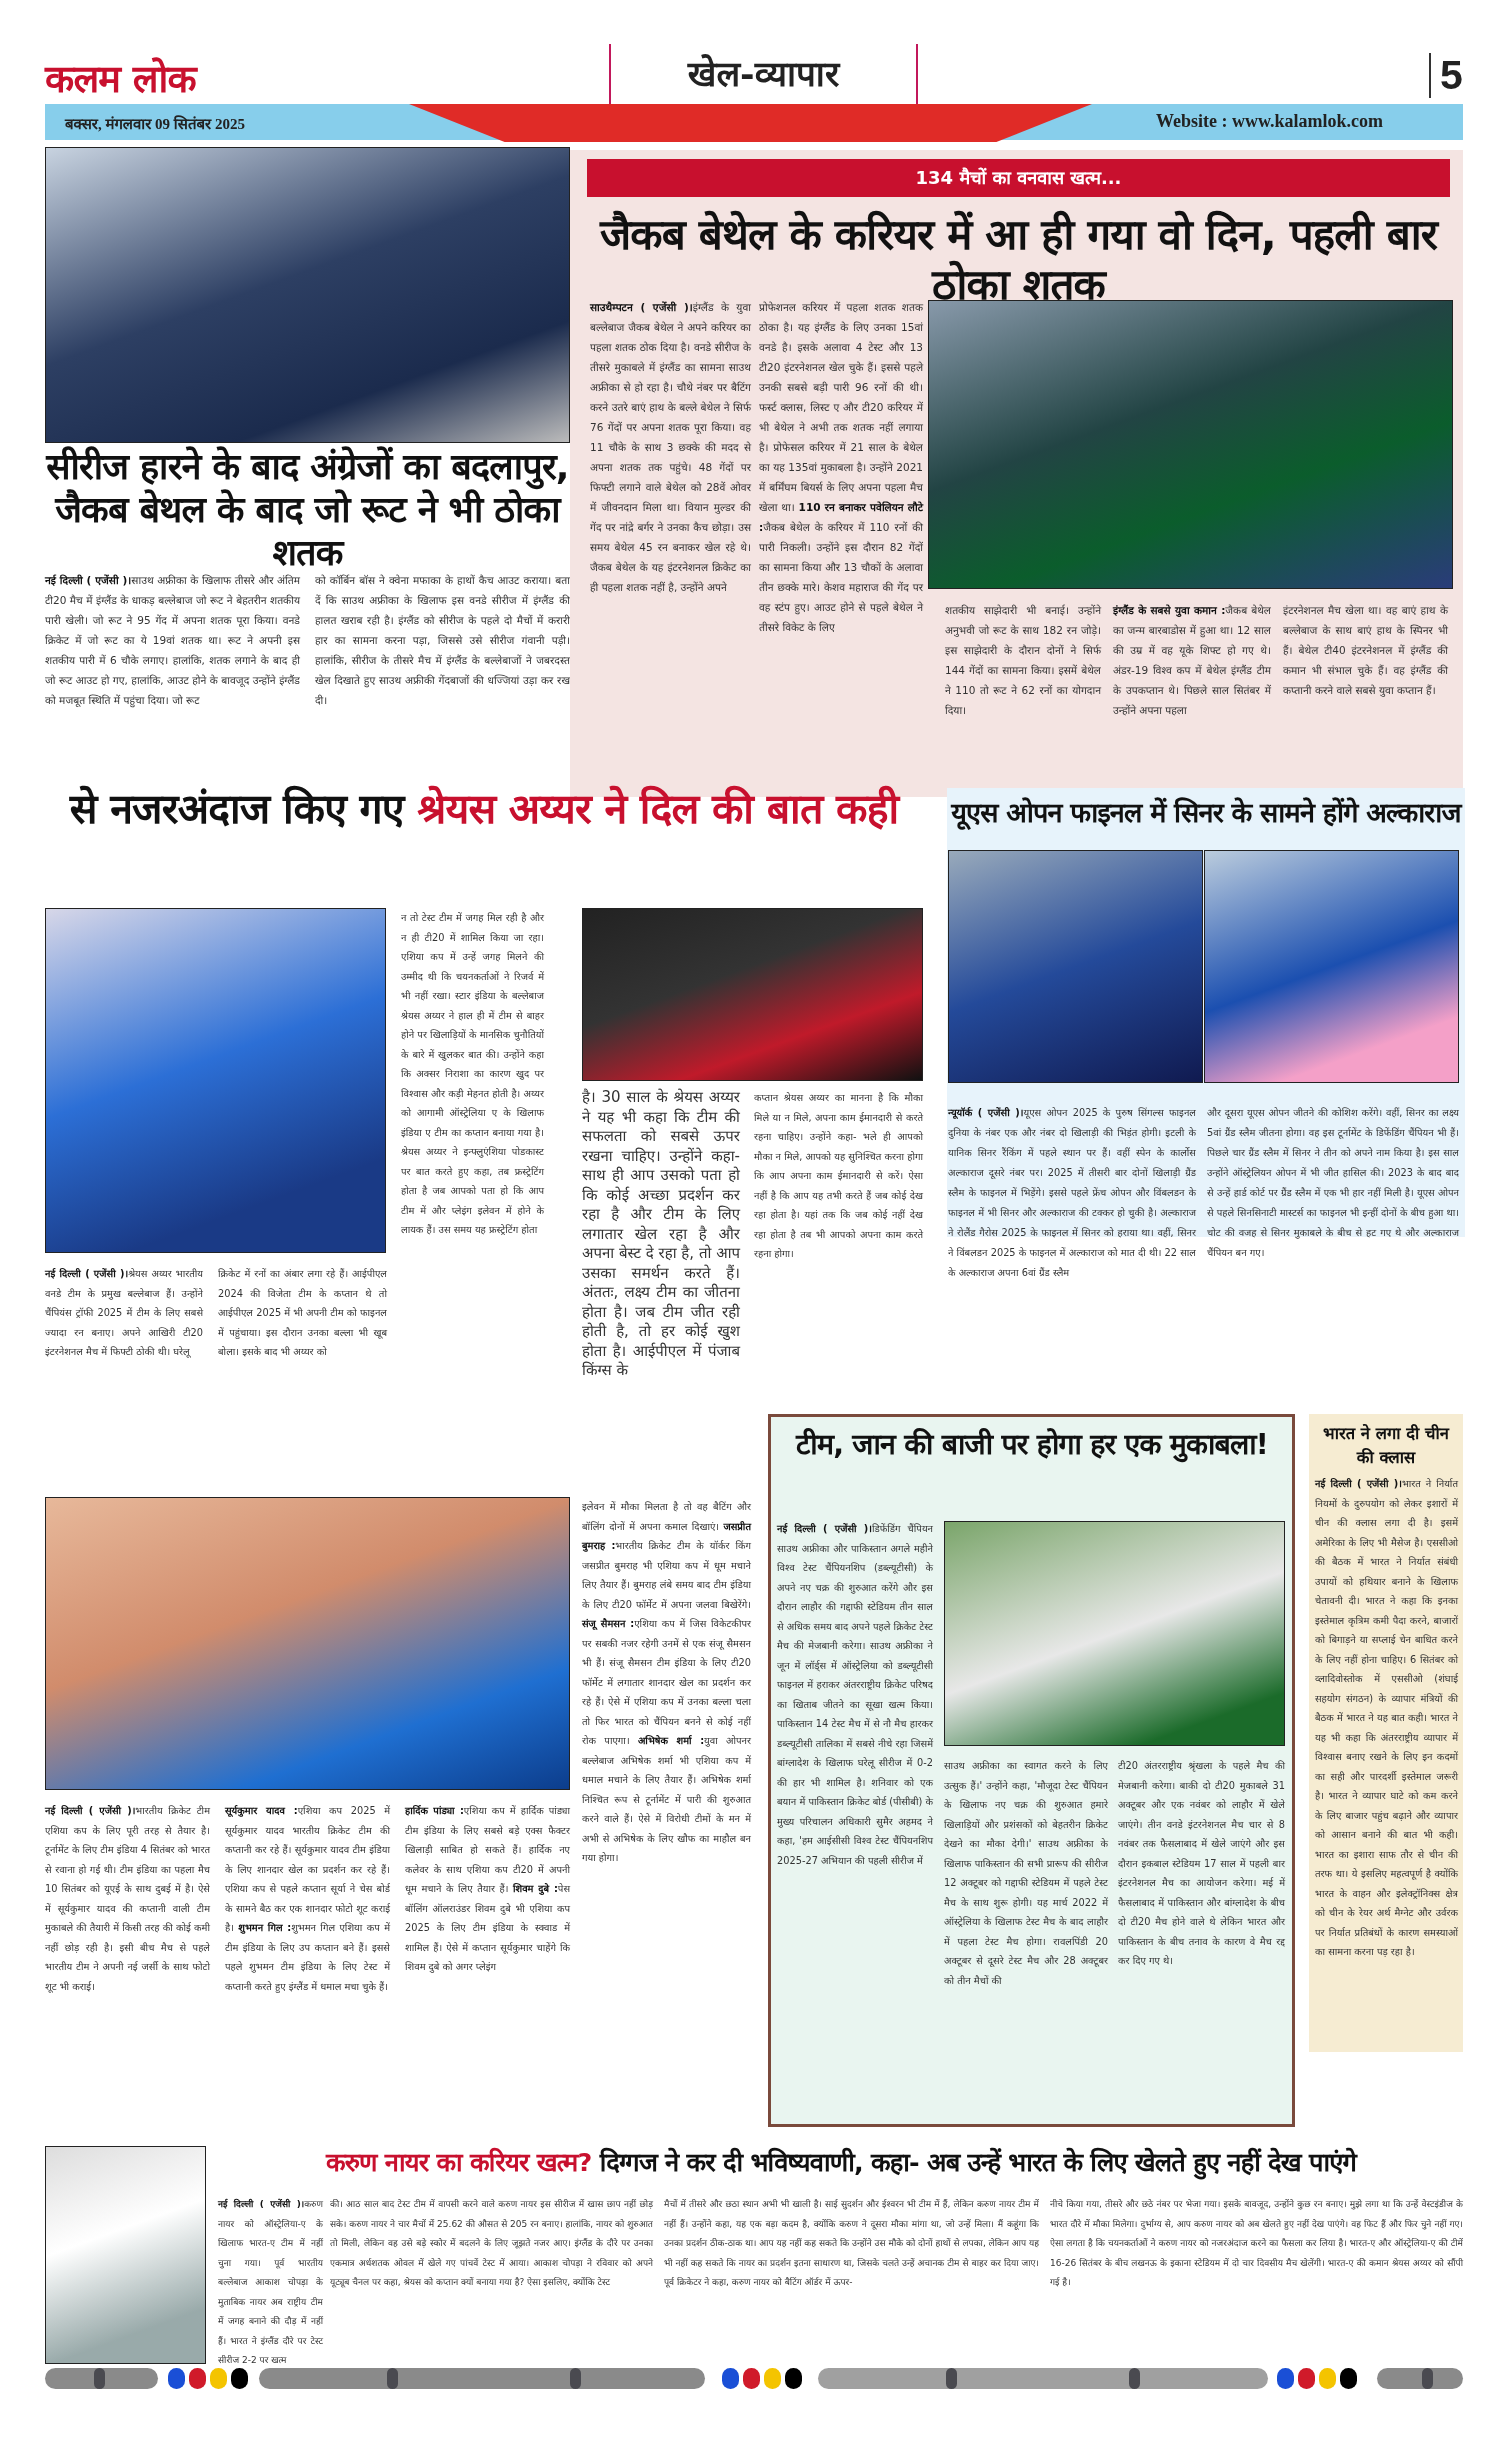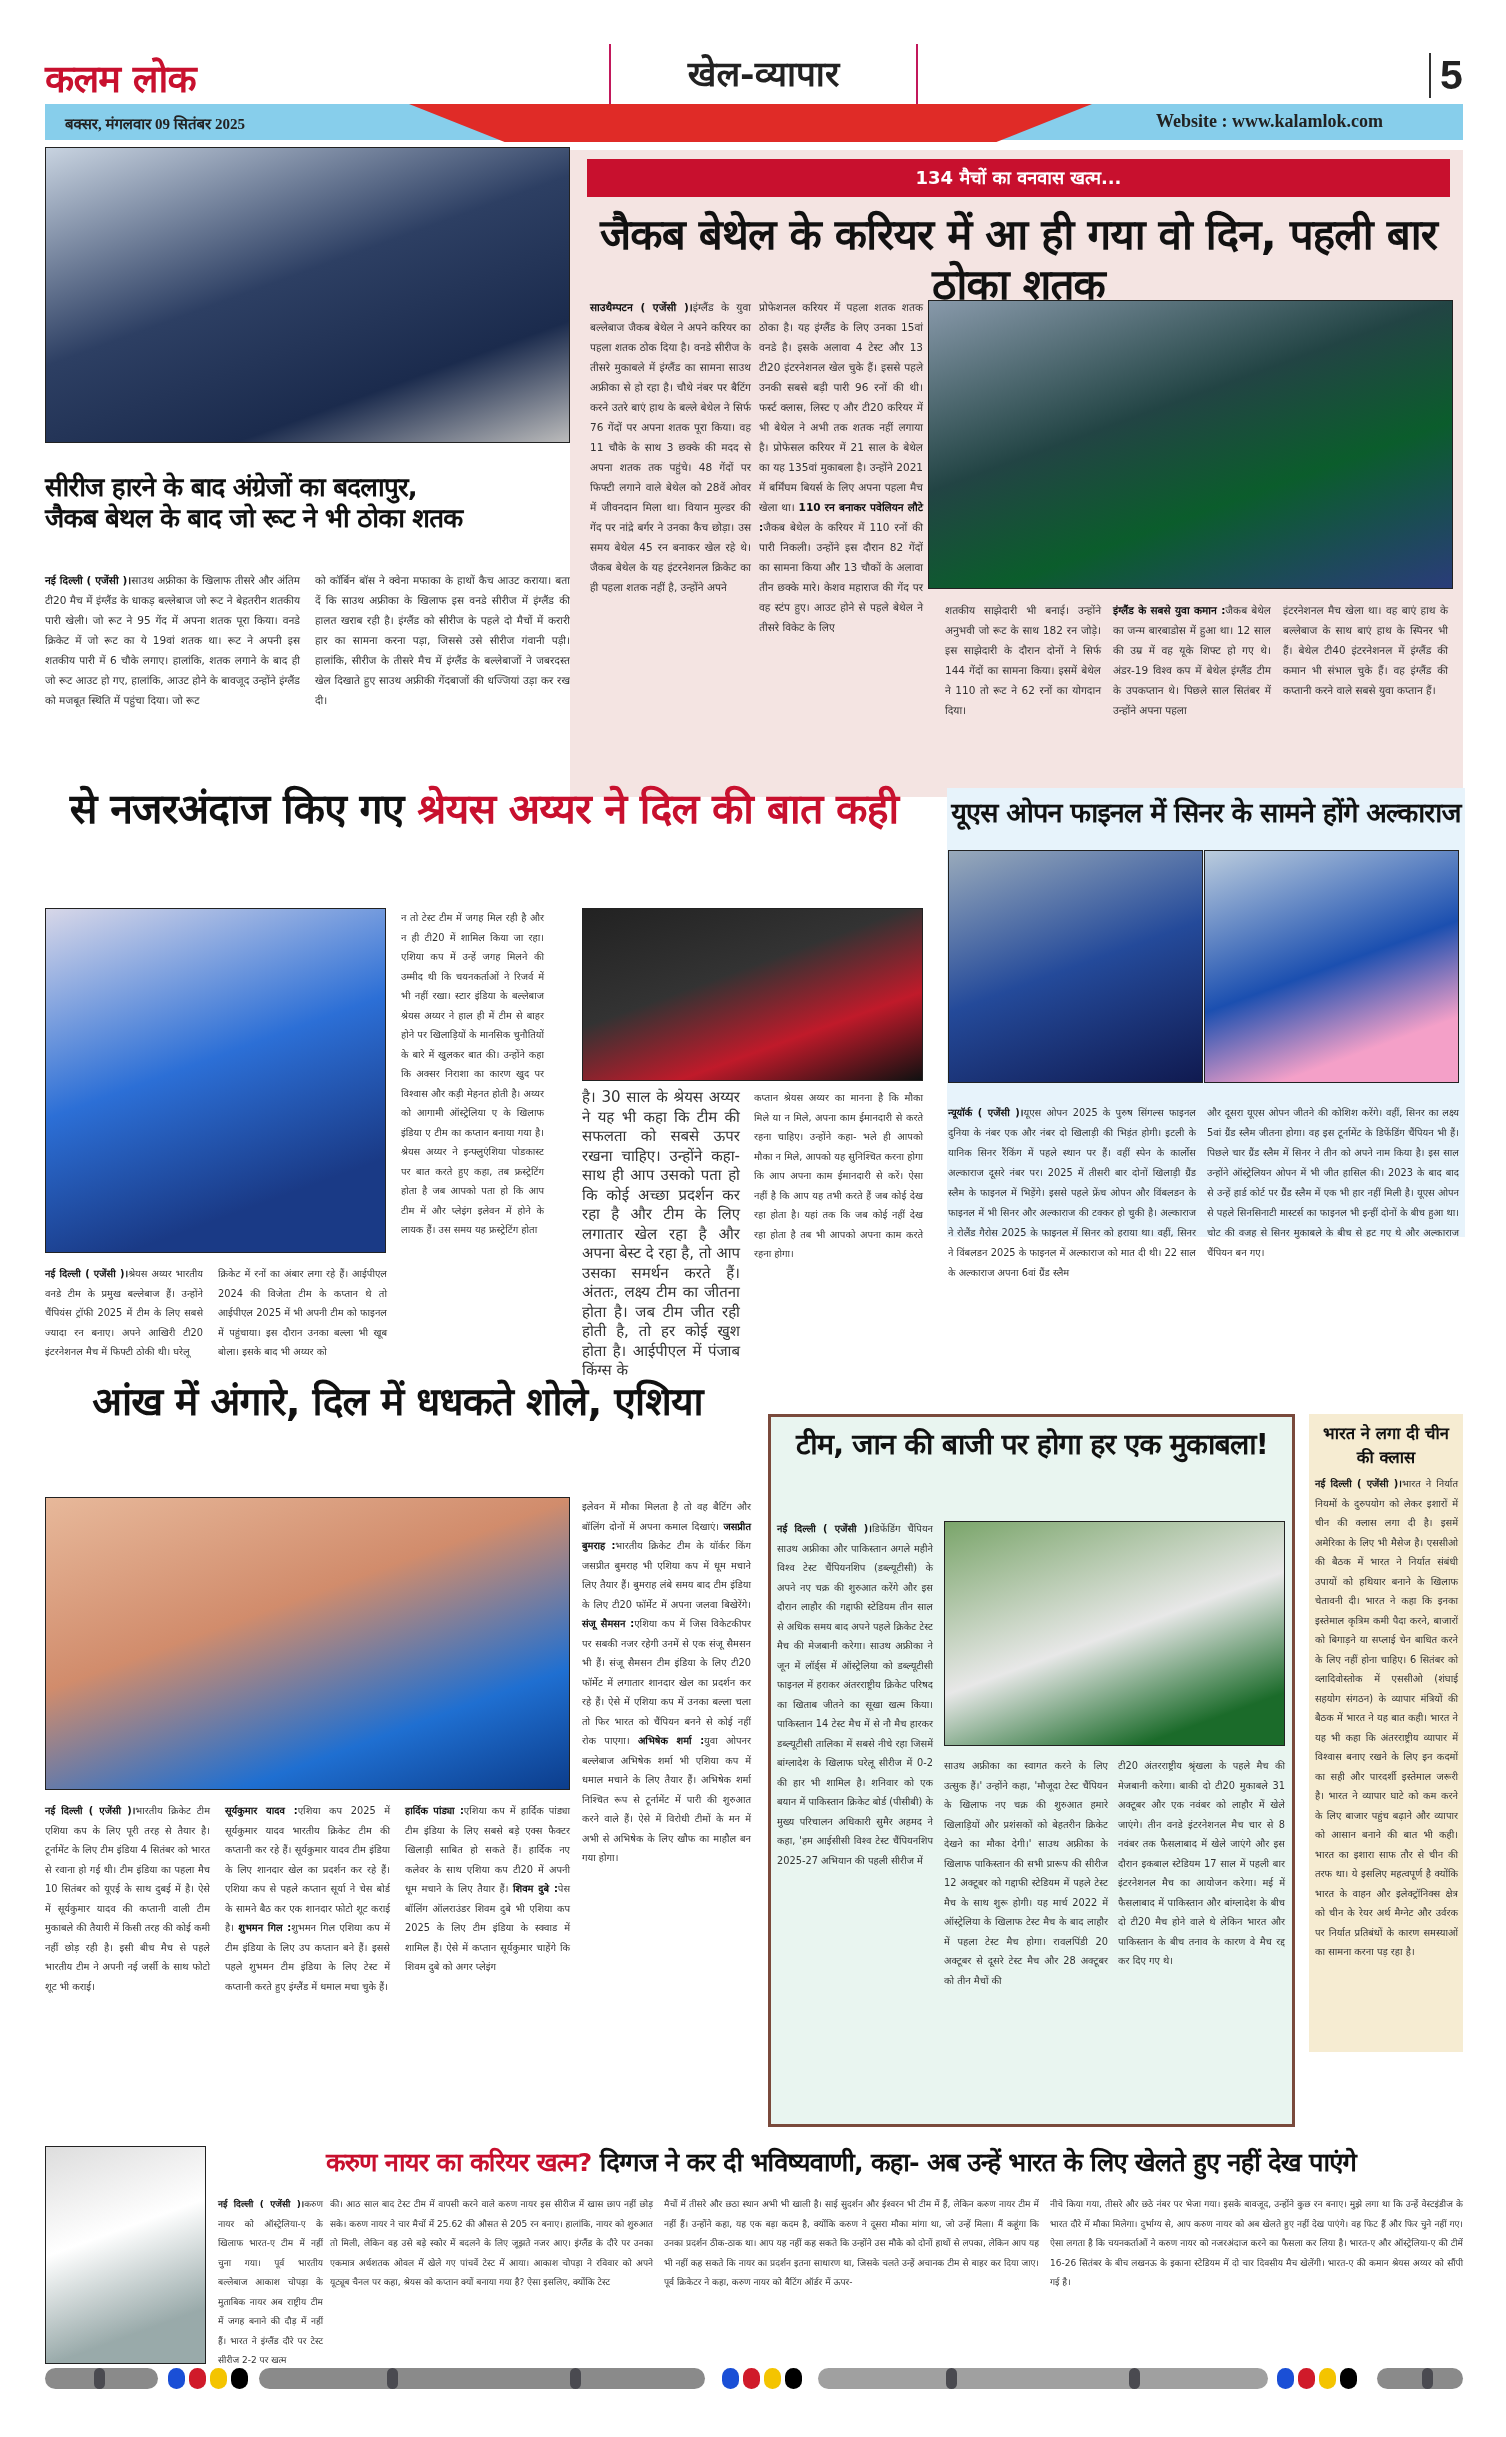--- a/index.html
+++ b/index.html
@@ -47,21 +47,21 @@
   <div class="abs brand">कलम लोक</div>
   <div class="abs section">खेल-व्यापार</div>
   <div class="abs pageno">5</div>
   <div class="abs bluebar"></div>
   <div class="abs redtrap"></div>
   <div class="abs dateline">बक्सर, मंगलवार 09 सितंबर 2025</div>
   <div class="abs website">Website : www.kalamlok.com</div>
 </div>
 
 <div class="abs photo ph-white" style="left:45px;top:147px;width:525px;height:296px"></div>
-<div class="abs head" style="left:45px;top:472px;width:525px;font-size:26px">
+<div class="abs head" style="left:45px;top:445px;width:525px;text-align:center;font-size:36px">
   <div>सीरीज हारने के बाद अंग्रेजों का बदलापुर,</div>
   <div>जैकब बेथल के बाद जो रूट ने भी ठोका शतक</div>
 </div>
 <div class="abs col" style="left:45px;top:570px;width:255px;font-size:10.5px;line-height:20px">
   <b>नई दिल्ली ( एजेंसी )।</b><span>साउथ अफ्रीका के खिलाफ तीसरे और अंतिम टी20 मैच में इंग्लैंड के धाकड़ बल्लेबाज जो रूट ने बेहतरीन शतकीय पारी खेली। जो रूट ने 95 गेंद में अपना शतक पूरा किया। वनडे क्रिकेट में जो रूट का ये 19वां शतक था। रूट ने अपनी इस शतकीय पारी में 6 चौके लगाए। हालांकि, शतक लगाने के बाद ही जो रूट आउट हो गए, हालांकि, आउट होने के बावजूद उन्होंने इंग्लैंड को मजबूत स्थिति में पहुंचा दिया। जो रूट</span>
 </div>
 <div class="abs col" style="left:315px;top:570px;width:255px;font-size:10.5px;line-height:20px">
   <span>को कॉर्बिन बॉस ने क्वेना मफाका के हाथों कैच आउट कराया। बता दें कि साउथ अफ्रीका के खिलाफ इस वनडे सीरीज में इंग्लैंड की हालत खराब रही है। इंग्लैंड को सीरीज के पहले दो मैचों में करारी हार का सामना करना पड़ा, जिससे उसे सीरीज गंवानी पड़ी। हालांकि, सीरीज के तीसरे मैच में इंग्लैंड के बल्लेबाजों ने जबरदस्त खेल दिखाते हुए साउथ अफ्रीकी गेंदबाजों की धज्जियां उड़ा कर रख दी।</span>
 </div>
 
@@ -112,21 +112,20 @@
 <div class="abs photo ph-tennis" style="left:948px;top:850px;width:255px;height:233px"></div>
 <div class="abs photo ph-tennis2" style="left:1204px;top:850px;width:255px;height:233px"></div>
 <div class="abs col" style="left:948px;top:1103px;width:248px;font-size:9.8px;line-height:20px">
   <b>न्यूयॉर्क ( एजेंसी )।</b><span>यूएस ओपन 2025 के पुरुष सिंगल्स फाइनल दुनिया के नंबर एक और नंबर दो खिलाड़ी की भिड़ंत होगी। इटली के यानिक सिनर रैंकिंग में पहले स्थान पर हैं। वहीं स्पेन के कार्लोस अल्काराज दूसरे नंबर पर। 2025 में तीसरी बार दोनों खिलाड़ी ग्रैंड स्लैम के फाइनल में भिड़ेंगे। इससे पहले फ्रेंच ओपन और विंबलडन के फाइनल में भी सिनर और अल्काराज की टक्कर हो चुकी है। अल्काराज ने रोलैंड गैरोस 2025 के फाइनल में सिनर को हराया था। वहीं, सिनर ने विंबलडन 2025 के फाइनल में अल्काराज को मात दी थी। 22 साल के अल्काराज अपना 6वां ग्रैंड स्लैम</span>
 </div>
 <div class="abs col" style="left:1207px;top:1103px;width:252px;font-size:9.8px;line-height:20px">
   <span>और दूसरा यूएस ओपन जीतने की कोशिश करेंगे। वहीं, सिनर का लक्ष्य 5वां ग्रैंड स्लैम जीतना होगा। वह इस टूर्नामेंट के डिफेंडिंग चैंपियन भी हैं। पिछले चार ग्रैंड स्लैम में सिनर ने तीन को अपने नाम किया है। इस साल उन्होंने ऑस्ट्रेलियन ओपन में भी जीत हासिल की। 2023 के बाद बाद से उन्हें हार्ड कोर्ट पर ग्रैंड स्लैम में एक भी हार नहीं मिली है। यूएस ओपन से पहले सिनसिनाटी मास्टर्स का फाइनल भी इन्हीं दोनों के बीच हुआ था। चोट की वजह से सिनर मुकाबले के बीच से हट गए थे और अल्काराज चैंपियन बन गए।</span>
 </div>
 
 <div class="abs head" style="left:30px;top:1377px;width:735px;text-align:center;font-size:39px;line-height:50px">
-  <div>आंख में अंगारे, दिल में धधकते शोले, एशिया</div>
 </div>
 <div class="abs photo ph-india" style="left:45px;top:1497px;width:525px;height:293px"></div>
 <div class="abs col" style="left:582px;top:1497px;width:169px;font-size:9.8px;line-height:19.5px">
   <span>इलेवन में मौका मिलता है तो वह बैटिंग और बॉलिंग दोनों में अपना कमाल दिखाएं।</span>
   <b>जसप्रीत बुमराह :</b><span>भारतीय क्रिकेट टीम के यॉर्कर किंग जसप्रीत बुमराह भी एशिया कप में धूम मचाने लिए तैयार हैं। बुमराह लंबे समय बाद टीम इंडिया के लिए टी20 फॉर्मेट में अपना जलवा बिखेरेंगे।</span>
   <b>संजू सैमसन :</b><span>एशिया कप में जिस विकेटकीपर पर सबकी नजर रहेगी उनमें से एक संजू सैमसन भी हैं। संजू सैमसन टीम इंडिया के लिए टी20 फॉर्मेट में लगातार शानदार खेल का प्रदर्शन कर रहे हैं। ऐसे में एशिया कप में उनका बल्ला चला तो फिर भारत को चैंपियन बनने से कोई नहीं रोक पाएगा।</span>
   <b>अभिषेक शर्मा :</b><span>युवा ओपनर बल्लेबाज अभिषेक शर्मा भी एशिया कप में धमाल मचाने के लिए तैयार हैं। अभिषेक शर्मा निश्चित रूप से टूर्नामेंट में पारी की शुरुआत करने वाले हैं। ऐसे में विरोधी टीमों के मन में अभी से अभिषेक के लिए खौफ का माहौल बन गया होगा।</span>
 </div>
 <div class="abs col" style="left:45px;top:1801px;width:165px;font-size:9.8px;line-height:19.5px">
   <b>नई दिल्ली ( एजेंसी )।</b><span>भारतीय क्रिकेट टीम एशिया कप के लिए पूरी तरह से तैयार है। टूर्नामेंट के लिए टीम इंडिया 4 सितंबर को भारत से रवाना हो गई थी। टीम इंडिया का पहला मैच 10 सितंबर को यूएई के साथ दुबई में है। ऐसे में सूर्यकुमार यादव की कप्तानी वाली टीम मुकाबले की तैयारी में किसी तरह की कोई कमी नहीं छोड़ रही है। इसी बीच मैच से पहले भारतीय टीम ने अपनी नई जर्सी के साथ फोटो शूट भी कराई।</span>

